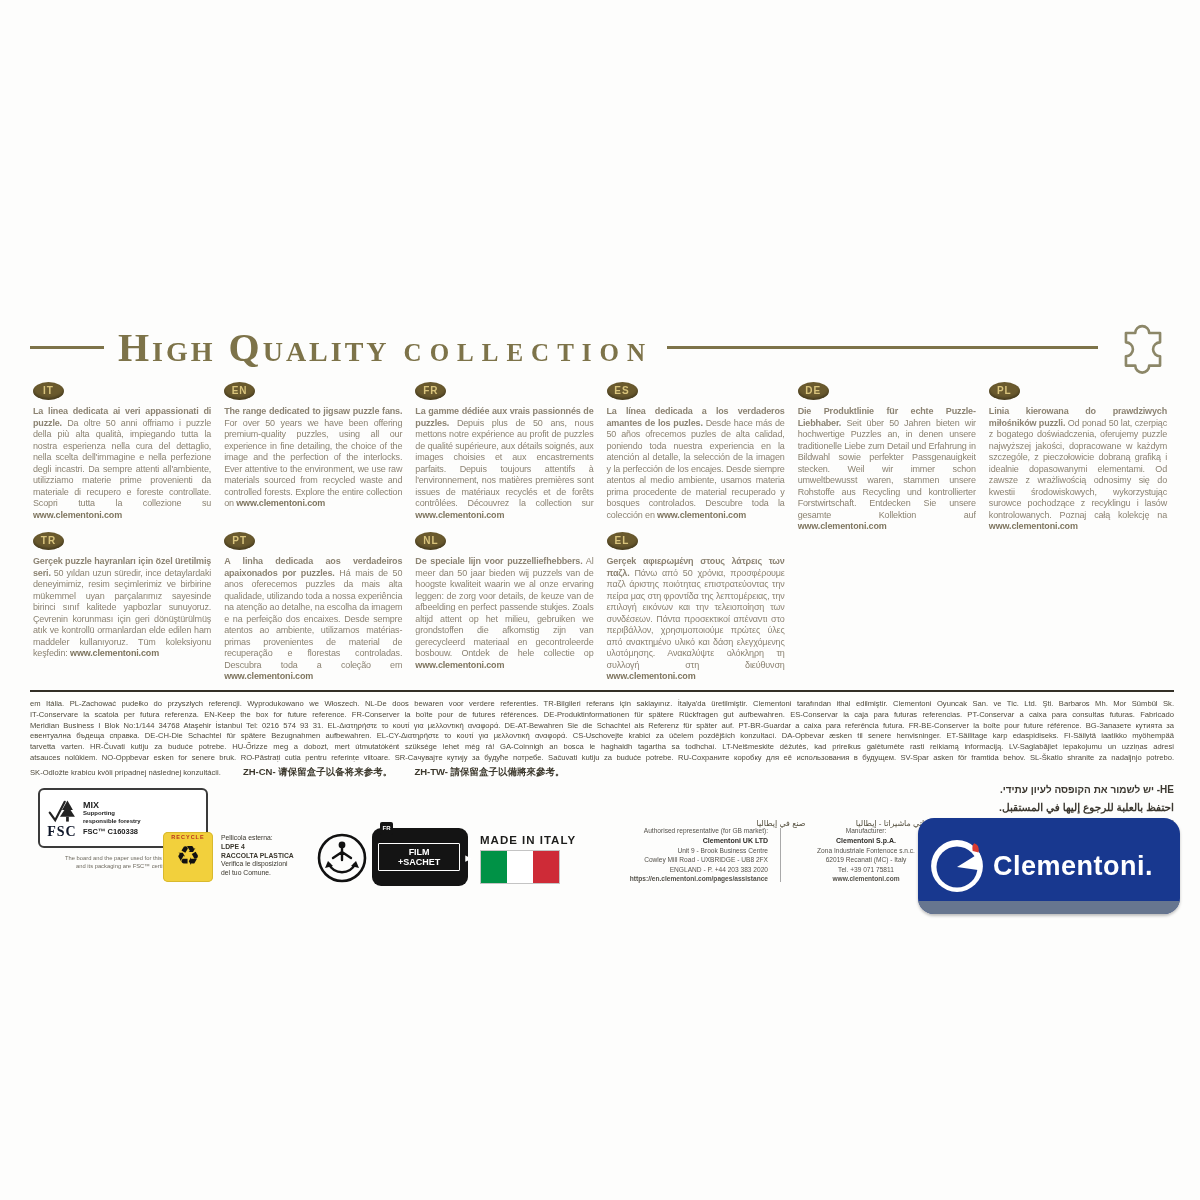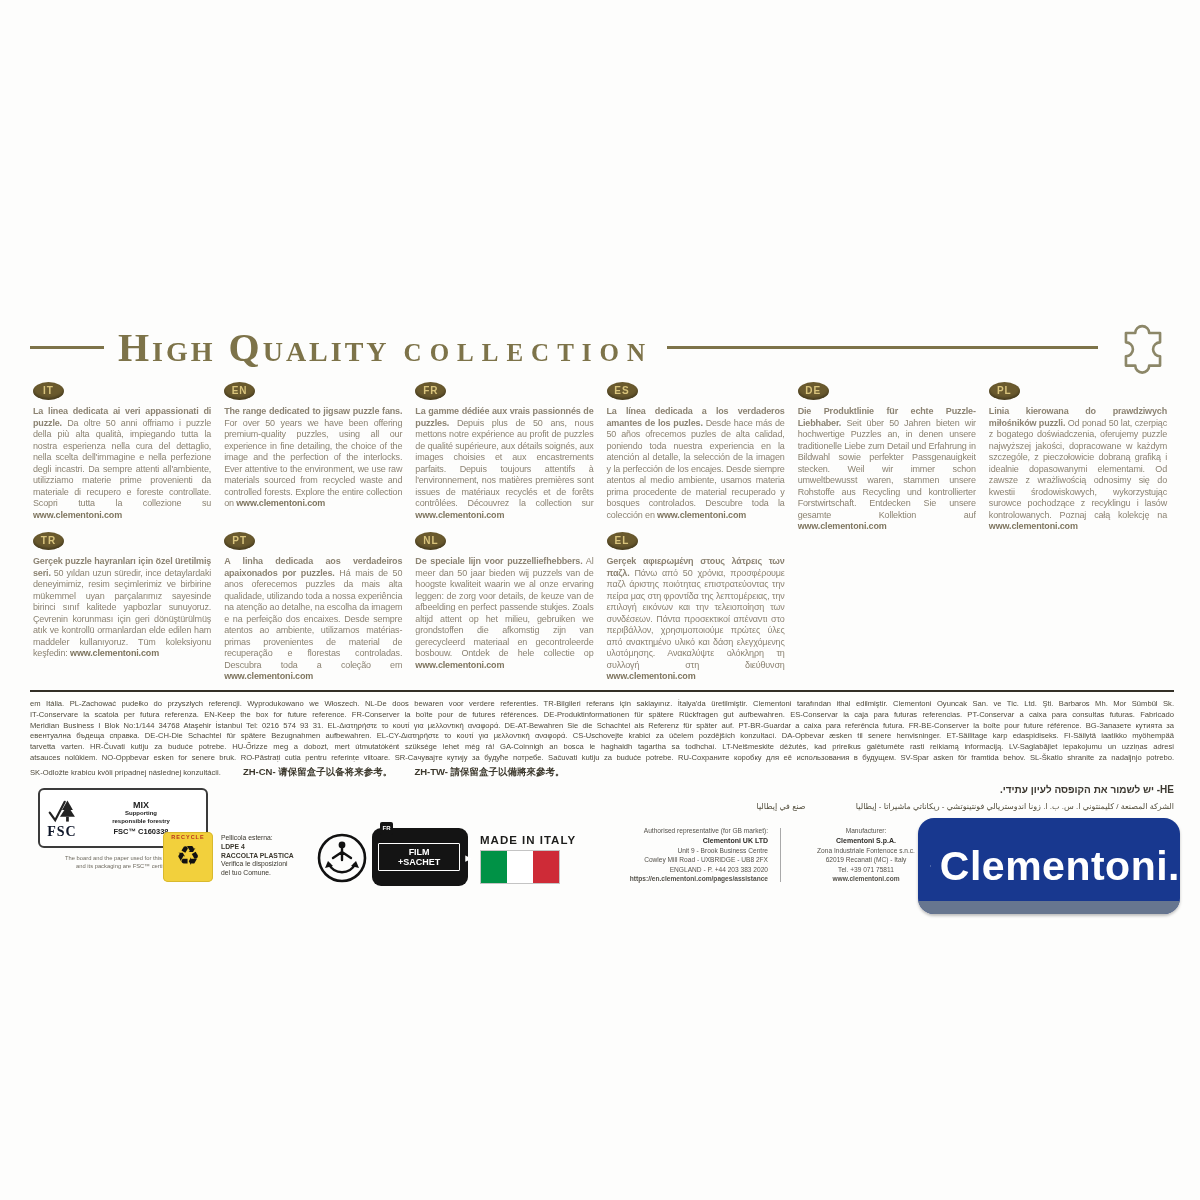--- a/index.html
+++ b/index.html
@@ -70,21 +70,21 @@
   
   .footer{ position:absolute; top:788px; left:0; right:0; height:140px; }
 
   .fsc-box{
     position:absolute; left:38px; top:0; width:170px; height:60px;
     border:2px solid #3b3b3b; border-radius:6px; background:#fff;
     display:flex; align-items:center; padding:4px 7px; gap:6px;
   }
   .fsc-left{ display:flex; flex-direction:column; align-items:center; }
   .fsc-logo-text{ font-family:"Liberation Serif", serif; font-size:14px; font-weight:bold; color:#0f172a; letter-spacing:1px; }
-  .fsc-right{ flex:1; text-align:center; color:#222; }
+  .fsc-right{ flex:1; color:#222; }
   .fsc-mix{ font-size:9px; font-weight:bold; }
   .fsc-tag{ font-size:6px; font-weight:bold; line-height:1.25; }
   .fsc-code{ font-size:7.5px; font-weight:bold; margin-top:2px; }
   .fsc-caption{
     position:absolute; left:34px; top:66px; width:180px;
     font-size:5.8px; line-height:1.4; text-align:center; color:#6f6b60;
   }
 
   .recycle-box{
     position:absolute; left:163px; top:44px; width:50px; height:50px;
@@ -134,21 +134,21 @@
     position:absolute; left:918px; top:30px; width:262px; height:96px;
     background:#18388f; border-radius:16px; display:flex; align-items:center;
     padding-left:12px; gap:9px; overflow:hidden;
     box-shadow:0 2px 3px rgba(0,0,0,.25);
   }
   .brand-band{
     position:absolute; left:0; right:0; bottom:0; height:13px;
     background:#75818f; opacity:.85;
   }
   .brand-name{
-    color:#ffffff; font-size:41px; font-weight:bold; letter-spacing:0.5px;
+    color:#ffffff; font-size:27px; font-weight:bold; letter-spacing:0.5px;
     font-family:"Liberation Sans", sans-serif;
   }
 </style>
 </head>
 <body>
 
 <div class="page">
 
   <div class="title-row">
     <div class="rule rule-left"></div>
@@ -263,20 +263,21 @@
     <div class="sp-line">Meridian Business I Blok No:1/144 34768 Ataşehir İstanbul Tel: 0216 574 93 31. EL-Διατηρήστε το κουτί για μελλοντική αναφορά. DE-AT-Bewahren Sie die Schachtel als Referenz für später auf. PT-BR-Guardar a caixa para referência futura. FR-BE-Conserver la boîte pour future référence. BG-Запазете кутията за</div>
     <div class="sp-line">евентуална бъдеща справка. DE-CH-Die Schachtel für spätere Bezugnahmen aufbewahren. EL-CY-Διατηρήστε το κουτί για μελλοντική αναφορά. CS-Uschovejte krabici za účelem pozdějších konzultací. DA-Opbevar æsken til senere henvisninger. ET-Säilitage karp edaspidiseks. FI-Säilytä laatikko myöhempää</div>
     <div class="sp-line">tarvetta varten. HR-Čuvati kutiju za buduće potrebe. HU-Őrizze meg a dobozt, mert útmutatóként szüksége lehet még rá! GA-Coinnigh an bosca le haghaidh tagartha sa todhchaí. LT-Neišmeskite dėžutės, kad prireikus galėtumėte rasti reikiamą informaciją. LV-Saglabājiet iepakojumu un uzziņas adresi</div>
     <div class="sp-line">atsauces nolūkiem. NO-Oppbevar esken for senere bruk. RO-Păstrați cutia pentru referințe viitoare. SR-Сачувајте кутију за будуће потребе. Sačuvati kutiju za buduće potrebe. RU-Сохраните коробку для её использования в будущем. SV-Spar asken för framtida behov. SL-Škatlo shranite za nadaljnjo potrebo.</div>
     <div class="sp-line7">
       <span>SK-Odložte krabicu kvôli prípadnej následnej konzultácii.</span>
       <span class="sp-zh">ZH-CN- 请保留盒子以备将来参考。</span>
       <span class="sp-zh">ZH-TW- 請保留盒子以備將來參考。</span>
     </div>
     <div class="rtl-line heb-line">HE- יש לשמור את הקופסה לעיון עתידי.</div>
+    <div class="rtl-line ar-line">احتفظ بالعلبة للرجوع إليها في المستقبل.</div>
     <div class="rtl-line ar-line-small">
       <span>الشركة المصنعة / كليمنتوني ا. س. ب. ا. زونا اندوستريالي فونتينوتشي - ريكاناتي ماشيراتا - إيطاليا</span>
       <span class="ar-made">صنع في إيطاليا</span>
     </div>
   </div>
 
   <div class="footer">
 
     <div class="fsc-box">
       <div class="fsc-left">

